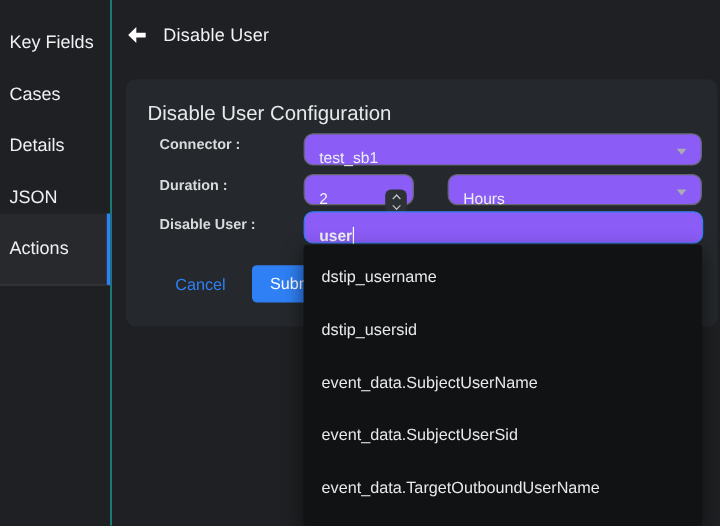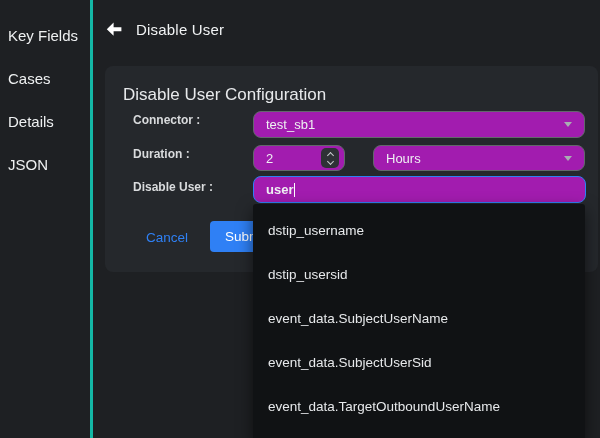--- a/index.html
+++ b/index.html
@@ -6,21 +6,21 @@
   html,body { margin:0; padding:0; }
   body {
     width:600px; height:438px; position:relative; overflow:hidden;
     background:#1e2023; color:#e8eaec;
     font-family:"Liberation Sans", sans-serif;
   }
 
   
   .sidebar {
     position:absolute; left:0; top:0; width:93px; height:438px;
-    border-right:3px solid #14b8a6; padding-top:14px;
+    border-right:1px solid #14b8a6; padding-top:14px;
   }
   .nav-item {
     height:43px; display:flex; align-items:center; padding-left:8px;
     font-size:15px; color:#eef0f1; cursor:pointer;
   }
   .nav-item.selected {
     height:60px; margin-top:-8px; background:#27292d;
     border-right:3px solid #2f80f5; border-bottom:1px solid #37393d;
   }
 
@@ -33,23 +33,23 @@
   
   .card {
     position:absolute; left:105px; top:66px; width:493px; height:206px;
     background:#25282c; border-radius:8px;
   }
   .card-heading { position:absolute; left:18px; top:19px; font-size:17px; color:#e7e9eb; }
   .field-label { position:absolute; left:28px; font-size:12px; font-weight:bold; color:#d9dbdd; }
   .lbl-connector { top:47px; } .lbl-duration { top:81px; } .lbl-user { top:114px; }
 
   .select, .textbox {
-    position:absolute; background:#a21caf; border:1px solid #63676c;
-    border-radius:8px; display:flex; align-items:center;
-    padding:0 12px; font-size:13px; color:#eef0f2;
+    position:absolute; background:#8b5cf6; border:1px solid #63676c;
+    border-radius:8px; display:flex; 
+    padding:12px 12px; font-size:13px; color:#eef0f2;
   }
   .select { justify-content:space-between; cursor:pointer; }
   .caret-down {
     width:0; height:0; border-left:4.5px solid transparent;
     border-right:4.5px solid transparent; border-top:5px solid #a9adb2;
   }
   .connector-select { left:148px; top:45px; width:332px; height:27px; }
   .duration-input  { left:148px; top:79px; width:92px;  height:26px; justify-content:space-between; padding-right:5px; cursor:text; }
   .unit-select     { left:268px; top:79px; width:212px; height:26px; }
   .user-input      { left:148px; top:110px; width:333px; height:27px; border:1px solid #2e80f6; cursor:text;font-weight:bold; }
@@ -100,20 +100,23 @@
     </div>
 
     <div class="nav-item">
       <span>Details</span>
     </div>
 
     <div class="nav-item">
       <span>JSON</span>
     </div>
 
+    <div class="nav-item selected">
+      <span>Actions</span>
+    </div>
   </nav>
 
 <div class="main">
   <div class="header">
     <span class="back-button">
       <svg width="16" height="15" viewBox="0 0 16 15">
         <path d="M7.6 0.6 L0.8 7.2 L7.6 13.8 L7.6 9.2 L15.4 9.2 L15.4 5.2 L7.6 5.2 Z" fill="#ffffff"></path>
       </svg>
     </span>
     <span class="page-title">Disable User</span>

